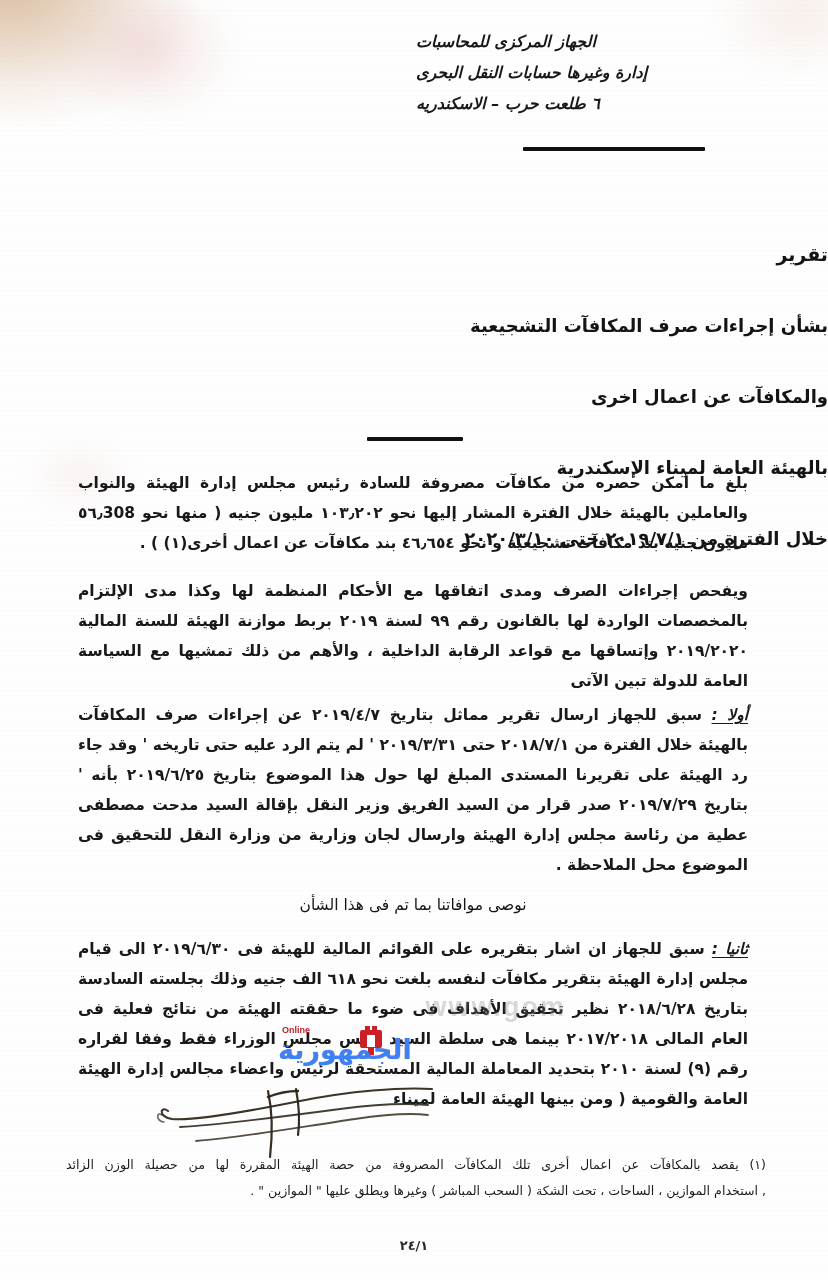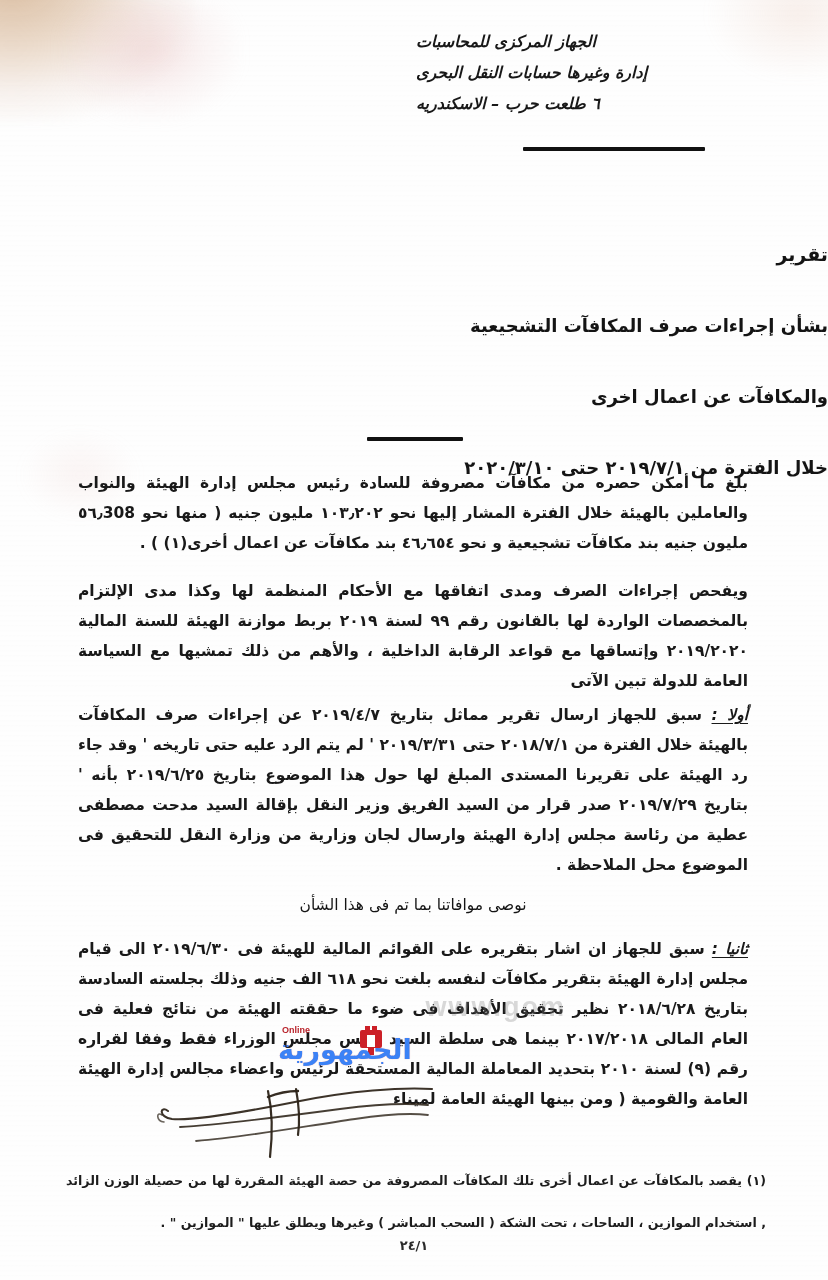--- a/index.html
+++ b/index.html
@@ -255,24 +255,23 @@
     position: absolute;
     top: 1152px;
     right: 62px;
     width: 700px;
     direction: rtl;
     text-align: justify;
     text-align-last: justify;
   }
   #footnote .fn-line {
     font-size: 12.6px;
-    font-weight: 700;
+    font-weight: 400;
     line-height: 26px;
     color: #1c1c1c;
-    margin-top: 16px;
   }
   #footnote .fn-line.last { text-align-last: right; }
 
   
   #page-number {
     position: absolute;
     top: 1238px;
     left: 0;
     width: 828px;
     text-align: center;
@@ -296,20 +295,21 @@
     <div class="lh-line">الجهاز المركزى للمحاسبات</div>
     <div class="lh-line">إدارة وغيرها حسابات النقل البحرى</div>
     <div class="lh-line">٦ طلعت حرب – الاسكندريه</div>
   </div>
   <div class="rule-letterhead"></div>
 
   <div id="title-block">
     <div class="t-main">تقرير</div>
     <div class="t-line">بشأن إجراءات صرف المكافآت التشجيعية</div>
     <div class="t-line">والمكافآت عن اعمال اخرى</div>
+    <div class="t-line">بالهيئة العامة لميناء الإسكندرية</div>
     <div class="t-line">خلال الفترة من ٢٠١٩/٧/١ حتى ٢٠٢٠/٣/١٠</div>
   </div>
   <div class="rule-title"></div>
 
   <div id="body-text">
 
     <p class="para last-right">بلغ ما أمكن حصره من مكافآت مصروفة للسادة رئيس مجلس إدارة الهيئة والنواب والعاملين بالهيئة خلال الفترة المشار إليها  نحو ١٠٣٫٢٠٢ مليون جنيه ( منها نحو ٥٦٫308 مليون جنيه بند مكافآت تشجيعية و نحو ٤٦٫٦٥٤ بند مكافآت عن اعمال أخرى(١) ) .</p>
 
     <p class="para indent last-right">ويفحص إجراءات الصرف ومدى اتفاقها مع الأحكام المنظمة لها وكذا مدى الإلتزام بالمخصصات الواردة لها بالقانون رقم ٩٩ لسنة ٢٠١٩ بربط موازنة الهيئة للسنة المالية ٢٠١٩/٢٠٢٠ وإتساقها مع قواعد الرقابة الداخلية ، والأهم من ذلك تمشيها مع السياسة العامة للدولة تبين الآتى</p>
 

